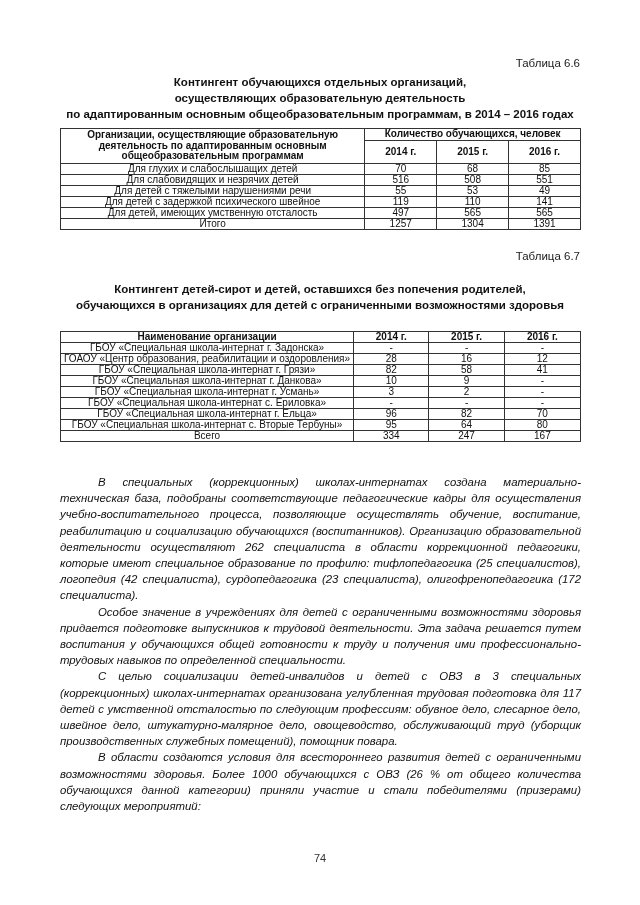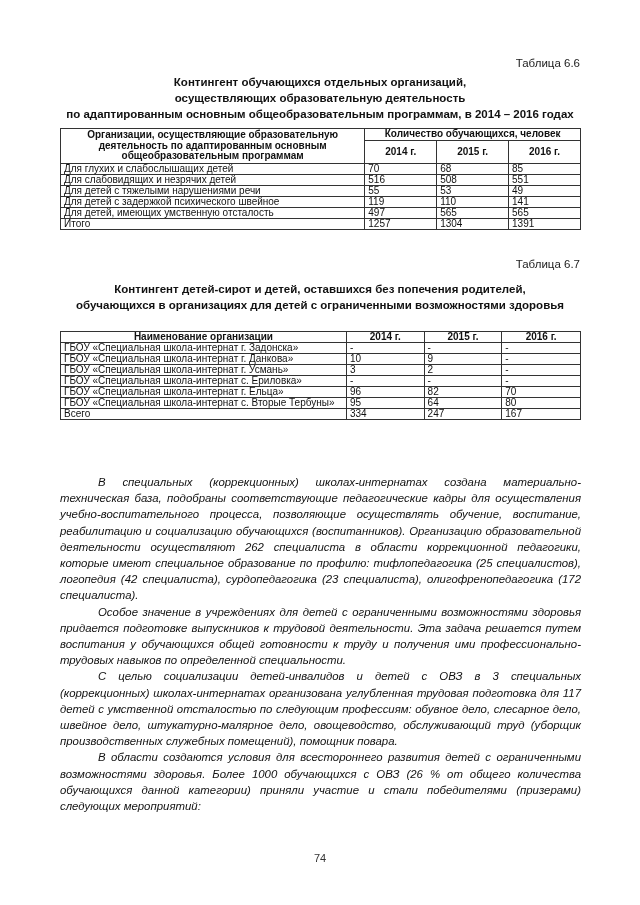--- a/index.html
+++ b/index.html
@@ -17,22 +17,22 @@
     }
     table.t {
       position: absolute; border-collapse: collapse;
       font-size: 10px; line-height: 10px; color: #111;
     }
     table.t td, table.t th {
       border: 1px solid #333; padding: 0 3px; height: 10px;
       white-space: nowrap;
     }
     table.t th { font-weight: bold; text-align: center; }
-    table.t td.num { text-align: left; }
-    table.t td.name { text-align: left; }
+    table.t td.num { text-align: center; }
+    table.t td.name { text-align: center; }
     .body-text {
       position: absolute; left: 60px; width: 521px;
       font-size: 11.4px; line-height: 16.2px; color: #111;
       text-align: justify;
     }
     .body-text p { margin: 0; text-indent: 38px; font-style: italic; }
     .page-number {
       position: absolute; top: 852px; left: 0; width: 640px; text-align: center;
       font-size: 11px; color: #333;
     }
@@ -98,21 +98,21 @@
     </tr>
     <tr>
       <td class="name">Итого</td>
       <td class="num">1257</td>
       <td class="num">1304</td>
       <td class="num">1391</td>
     </tr>
   </tbody>
     </table>
 
-  <div class="table-label" style="top:250px;margin-top:8px;">Таблица 6.7</div>
+  <div class="table-label" style="top:250px;">Таблица 6.7</div>
   <div class="caption" style="top:281px;">
     <div>Контингент детей-сирот и детей, оставшихся без попечения родителей,</div>
     <div>обучающихся в организациях для детей с ограниченными возможностями здоровья</div>
   </div>
 
   <table class="t" style="left:60px; top:331px; width:521px;">
     <colgroup>
       <col style="width:286px">
         <col style="width:78px">
         <col style="width:78px">
@@ -123,20 +123,32 @@
       <th>Наименование организации</th>
       <th>2014 г.</th>
       <th>2015 г.</th>
       <th>2016 г.</th>
     </tr>
     <tr>
       <td class="name">ГБОУ «Специальная школа-интернат г. Задонска»</td>
       <td class="num">-</td>
       <td class="num">-</td>
       <td class="num">-</td>
+    </tr>
+    <tr>
+      <td class="name">ГОАОУ «Центр образования, реабилитации и оздоровления»</td>
+      <td class="num">28</td>
+      <td class="num">16</td>
+      <td class="num">12</td>
+    </tr>
+    <tr>
+      <td class="name">ГБОУ «Специальная школа-интернат г. Грязи»</td>
+      <td class="num">82</td>
+      <td class="num">58</td>
+      <td class="num">41</td>
     </tr>
     <tr>
       <td class="name">ГБОУ «Специальная школа-интернат г. Данкова»</td>
       <td class="num">10</td>
       <td class="num">9</td>
       <td class="num">-</td>
     </tr>
     <tr>
       <td class="name">ГБОУ «Специальная школа-интернат г. Усмань»</td>
       <td class="num">3</td>

